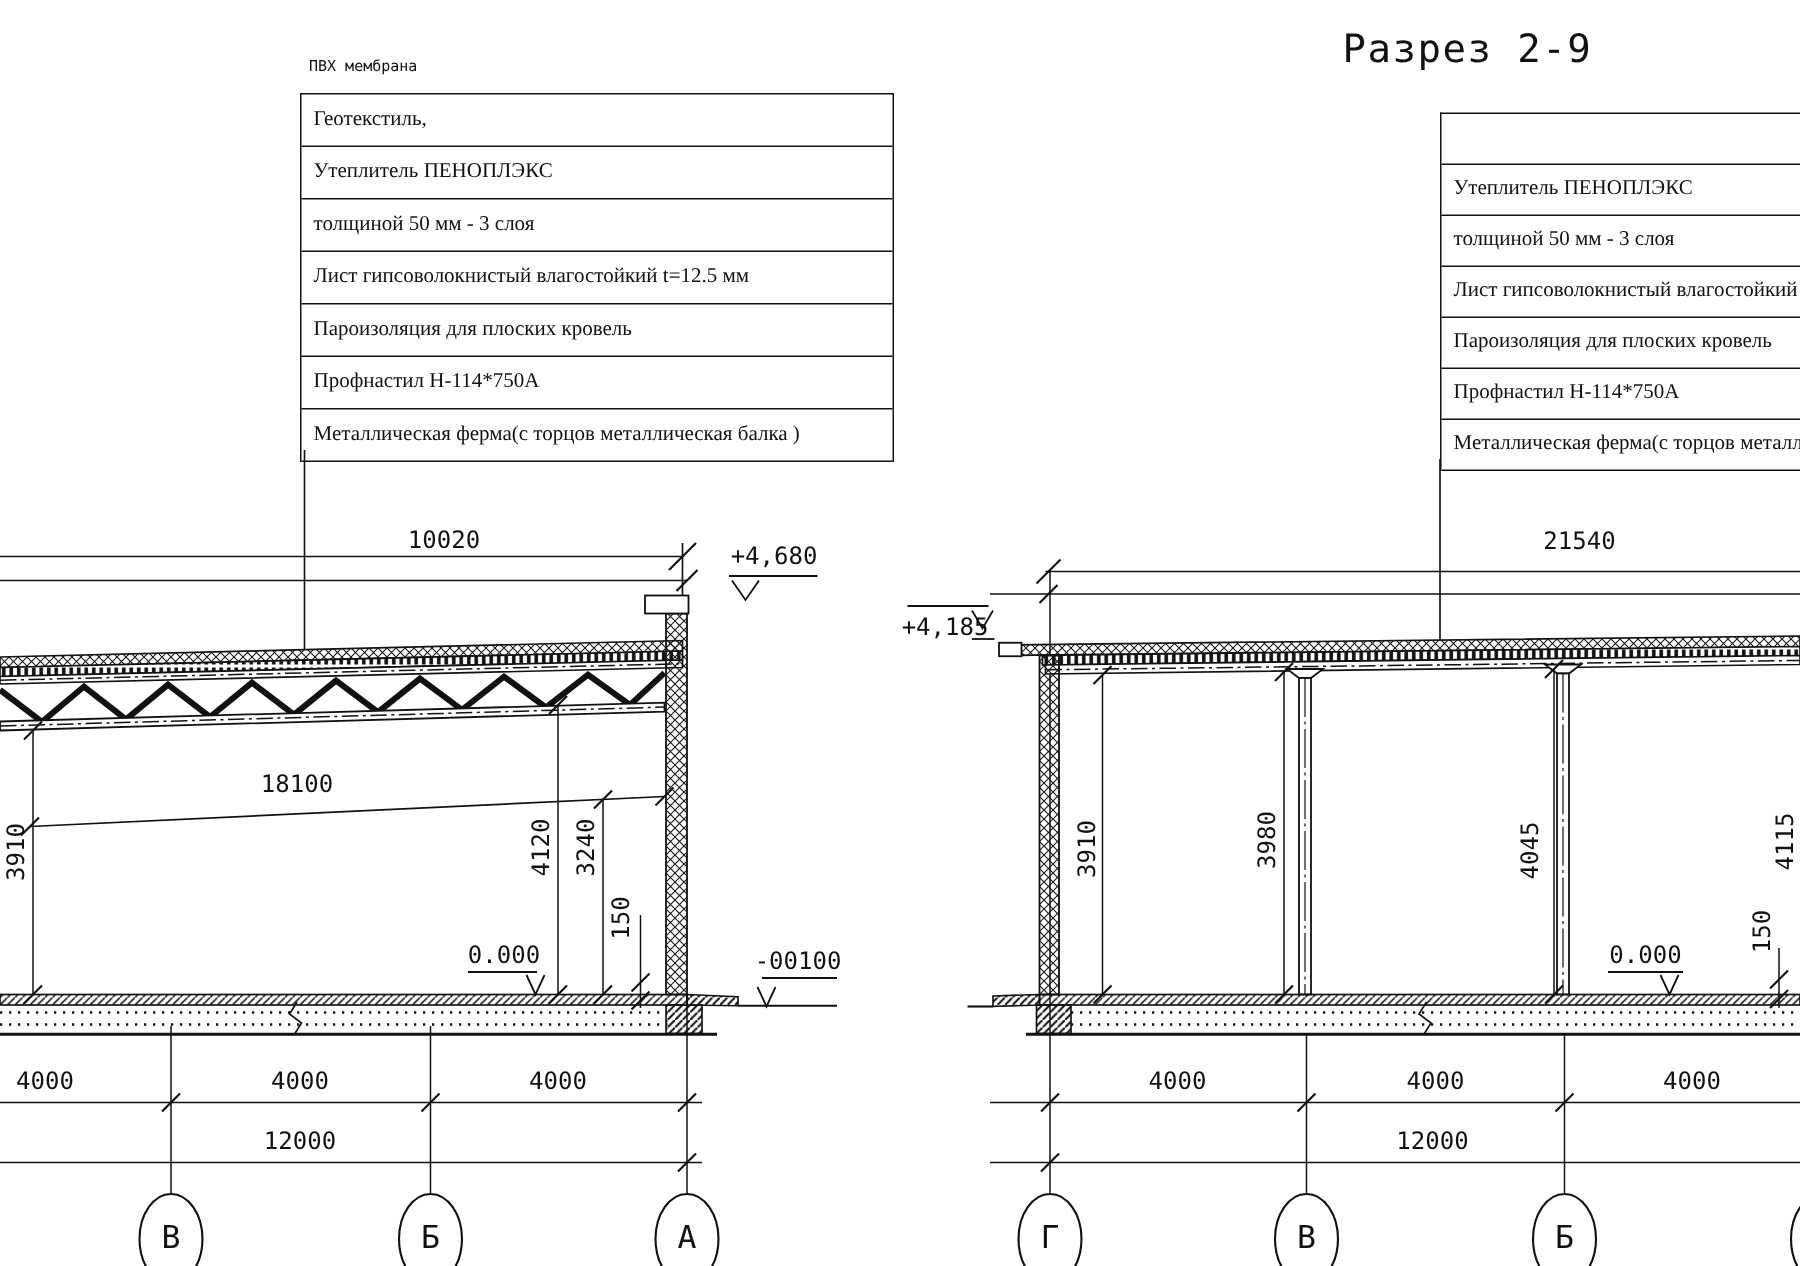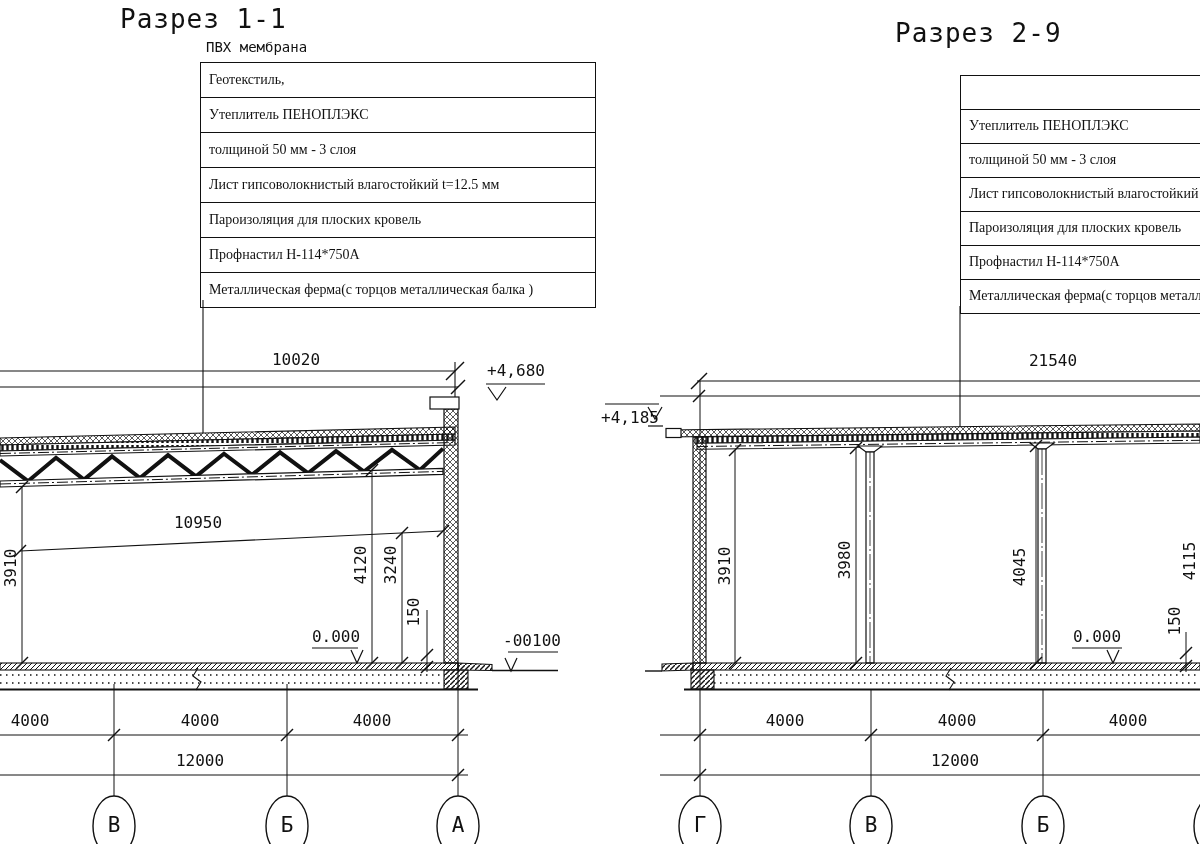--- a/index.html
+++ b/index.html
@@ -1,21 +1,21 @@
 <!DOCTYPE html>
 <html><head>
 <meta charset="utf-8">
 <style>
   html,body{margin:0;padding:0;background:#fff;}
   #canvas{position:relative;width:1200px;height:844px;background:#fff;overflow:hidden;
           font-family:"DejaVu Sans Mono", monospace;color:#111;}
   svg{position:absolute;left:0;top:0;}
   .abs{position:absolute;}
   .title{font-size:26px;letter-spacing:1px;white-space:nowrap;}
-  .note{font-size:14px;white-space:nowrap;}
+  .note{font-size:10px;white-space:nowrap;}
   .callout-box{position:absolute;background:transparent;}
   .callout-row{height:34px;line-height:33px;font-size:14px;white-space:nowrap;
                border-bottom:1.4px solid #111;padding-left:8px;overflow:visible;font-family:Liberation Serif, serif;}
   .box1 .callout-row{border-bottom:1.4px solid #111;}
   .box2 .callout-row{height:33px;line-height:32px;}
   .lbl{font-size:16px;white-space:nowrap;text-align:center;}
   .rot{position:absolute;width:90px;height:22px;font-size:16px;text-align:center;
        transform:rotate(-90deg);white-space:nowrap;}
   .axis-letter{position:absolute;width:42px;text-align:center;font-size:21px;}
 </style>
@@ -216,36 +216,35 @@
 
     <g fill="#fff" stroke-width="1.4">
       <ellipse cx="700" cy="826" rx="21" ry="30"></ellipse>
       <ellipse cx="871" cy="826" rx="21" ry="30"></ellipse>
       <ellipse cx="1043" cy="826" rx="21" ry="30"></ellipse>
       <ellipse cx="1215" cy="826" rx="21" ry="30"></ellipse>
     </g>
   </g>
 </svg>
 
-  <div class="abs title" style="left:120px;top:4px;">Разрез 1-1</div>
   <div class="abs note" style="left:206px;top:39px;">ПВХ мембрана</div>
 
   <div class="callout-box box1" style="left:200px;top:62px;width:394px;border-top:1.4px solid #111;border-left:1.4px solid #111;border-right:1.4px solid #111;">
     <div class="callout-row">Геотекстиль,</div>
     <div class="callout-row">Утеплитель ПЕНОПЛЭКС</div>
     <div class="callout-row">толщиной 50 мм - 3 слоя</div>
     <div class="callout-row">Лист гипсоволокнистый влагостойкий t=12.5 мм</div>
     <div class="callout-row">Пароизоляция для плоских кровель</div>
     <div class="callout-row">Профнастил Н-114*750А</div>
     <div class="callout-row">Металлическая ферма(с торцов металлическая балка )</div>
   </div>
 
   <div class="abs lbl" style="left:236px;top:350px;width:120px;">10020</div>
   <div class="abs lbl" style="left:476px;top:361px;width:80px;">+4,680</div>
-  <div class="abs lbl" style="left:138px;top:513px;width:120px;">10950</div>
+  <div class="abs lbl" style="left:138px;top:513px;width:120px;">18100</div>
 
   <div class="rot" style="left:-33px;top:557px;">3910</div>
   <div class="rot" style="left:317px;top:554px;">4120</div>
   <div class="rot" style="left:347px;top:554px;">3240</div>
   <div class="rot" style="left:370px;top:601px;">150</div>
 
   <div class="abs lbl" style="left:296px;top:627px;width:80px;">0.000</div>
   <div class="abs lbl" style="left:492px;top:631px;width:80px;">-00100</div>
 
   <div class="abs lbl" style="left:-10px;top:711px;width:80px;">4000</div>

